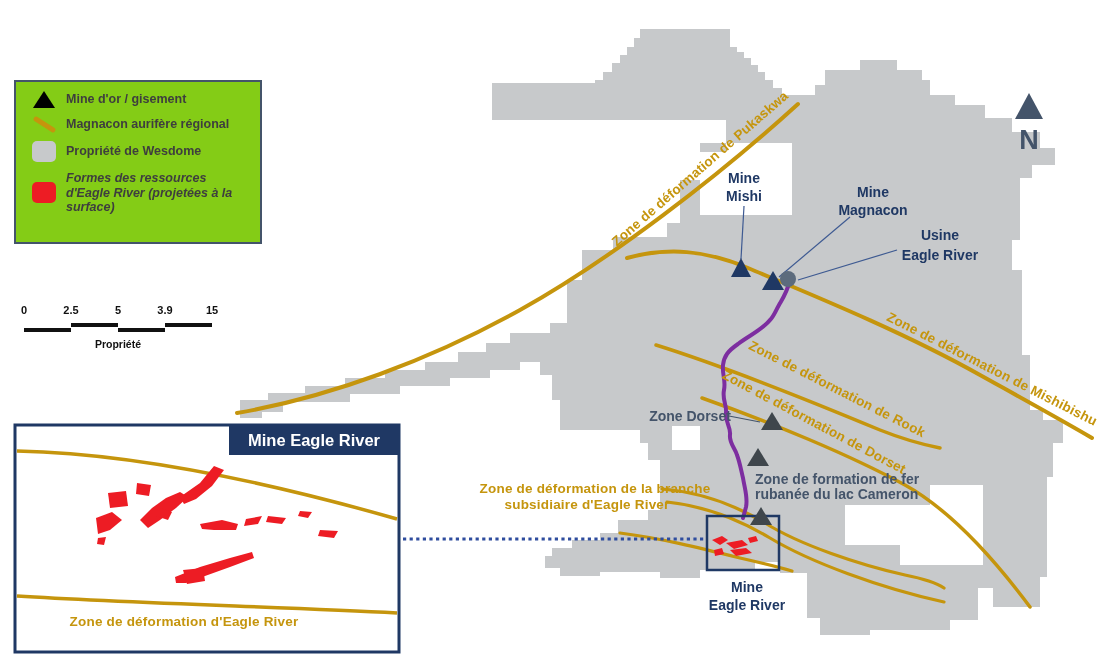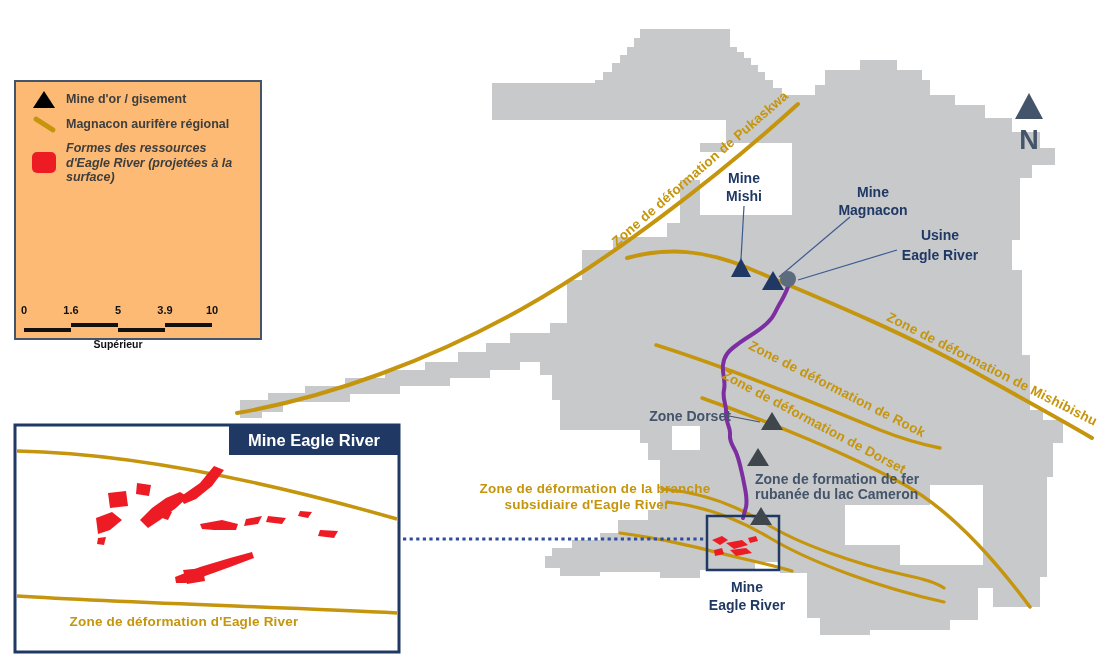--- a/index.html
+++ b/index.html
@@ -1,22 +1,22 @@
 <!DOCTYPE html>
 <html><head>
 <meta charset="utf-8">
 <style>
   html,body{margin:0;padding:0;background:#ffffff;}
   .stage{position:relative;width:1110px;height:665px;background:#ffffff;
          font-family:"Liberation Sans",sans-serif;overflow:hidden;}
   .map-svg{position:absolute;left:0;top:0;}
 
   
-  .legend{position:absolute;left:14px;top:80px;width:248px;height:260px;
-          background:#fdba74;border:2px solid #44546A;box-sizing:border-box;
+  .legend{position:absolute;left:14px;top:80px;width:248px;height:164px;
+          background:#84cc16;border:2px solid #44546A;box-sizing:border-box;
           padding:9px 8px 0 6px;z-index:6;}
   .lrow{display:flex;align-items:center;margin-bottom:9px;}
   .licon{width:44px;display:flex;justify-content:center;align-items:center;flex:0 0 44px;}
   .ltext{font-size:12.5px;font-weight:bold;color:#3E3E3E;line-height:1.18;}
   .tri-icon{width:0;height:0;border-left:11px solid transparent;
             border-right:11px solid transparent;border-bottom:17px solid #000;}
   .line-icon{width:25px;height:5px;border-radius:2.5px;transform:rotate(33deg);}
   .swatch-icon{width:24px;height:21px;border-radius:5px;}
 
   
@@ -163,32 +163,38 @@
       <div class="ltext">Mine d'or / gisement</div>
     </div>
     <div class="lrow">
       <div class="licon">
           <div class="line-icon" style="background:#C5950D;"></div>
         </div>
       <div class="ltext">Magnacon aurifère régional</div>
     </div>
     <div class="lrow">
       <div class="licon">
+          <div class="swatch-icon" style="background:#C7C9CB;"></div>
+        </div>
+      <div class="ltext">Propriété de Wesdome</div>
+    </div>
+    <div class="lrow">
+      <div class="licon">
           <div class="swatch-icon" style="background:#ED1C24;"></div>
         </div>
       <div class="ltext" style="max-width:186px;font-style:italic;">Formes des ressources d'Eagle River (projetées à la surface)</div>
     </div>
   </div>
 
   <div class="scalebar">
     <div class="sb-num" style="left:2px;">0</div>
-    <div class="sb-num" style="left:49px;">1.6</div>
+    <div class="sb-num" style="left:49px;">2.5</div>
     <div class="sb-num" style="left:96px;">5</div>
     <div class="sb-num" style="left:143px;">3.9</div>
-    <div class="sb-num" style="left:190px;">10</div>
+    <div class="sb-num" style="left:190px;">15</div>
     <div class="sb-seg" style="left:2px;top:26px;"></div>
     <div class="sb-seg" style="left:49px;top:21px;"></div>
     <div class="sb-seg" style="left:96px;top:26px;"></div>
     <div class="sb-seg" style="left:143px;top:21px;"></div>
-    <div class="sb-unit">Supérieur</div>
+    <div class="sb-unit">Propriété</div>
   </div>
 
 </div>
 
 </body></html>

